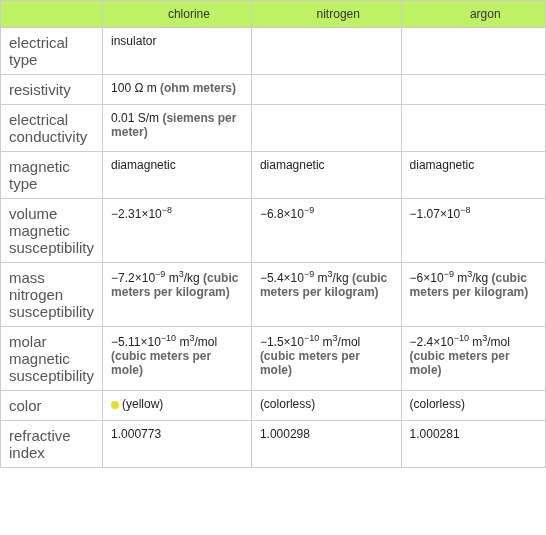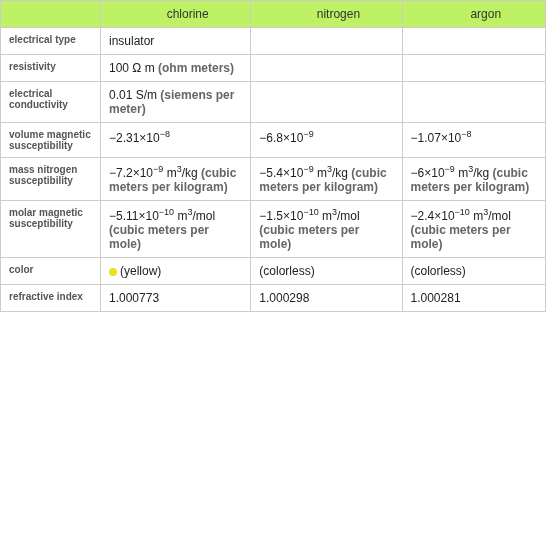--- a/index.html
+++ b/index.html
@@ -21,24 +21,23 @@
     th {
       background: #bef264;
       text-align: center;
       font-weight: normal;
       font-size: 12px;
       color: #333;
       padding-left: 32px;
     }
     td.row-label {
       color: #555;
-      font-size: 10px;
+      font-size: 15px;
       width: 100px;
       background: #fff;
-      font-weight: bold;
     }
     td.data-cell {
       font-size: 12px;
       color: #222;
     }
     .bold { font-weight: normal; }
     .unit {
       font-weight: bold;
       font-size: 12px;
       color: #666;
@@ -78,20 +77,26 @@
         <td class="data-cell"></td>
         <td class="data-cell"></td>
       </tr>
       <tr>
         <td class="row-label">electrical conductivity</td>
         <td class="data-cell"><span class="bold">0.01 S/m</span><span class="unit"> (siemens per meter)</span></td>
         <td class="data-cell"></td>
         <td class="data-cell"></td>
       </tr>
       <tr>
+        <td class="row-label">magnetic type</td>
+        <td class="data-cell"><span class="bold">diamagnetic</span></td>
+        <td class="data-cell"><span class="bold">diamagnetic</span></td>
+        <td class="data-cell"><span class="bold">diamagnetic</span></td>
+      </tr>
+      <tr>
         <td class="row-label">volume magnetic susceptibility</td>
         <td class="data-cell"><span class="bold">−2.31×10<sup>−8</sup></span></td>
         <td class="data-cell"><span class="bold">−6.8×10<sup>−9</sup></span></td>
         <td class="data-cell"><span class="bold">−1.07×10<sup>−8</sup></span></td>
       </tr>
       <tr>
         <td class="row-label">mass nitrogen susceptibility</td>
         <td class="data-cell"><span class="bold">−7.2×10<sup>−9</sup> m<sup>3</sup>/kg</span><span class="unit"> (cubic meters per kilogram)</span></td>
         <td class="data-cell"><span class="bold">−5.4×10<sup>−9</sup> m<sup>3</sup>/kg</span><span class="unit"> (cubic meters per kilogram)</span></td>
         <td class="data-cell"><span class="bold">−6×10<sup>−9</sup> m<sup>3</sup>/kg</span><span class="unit"> (cubic meters per kilogram)</span></td>

